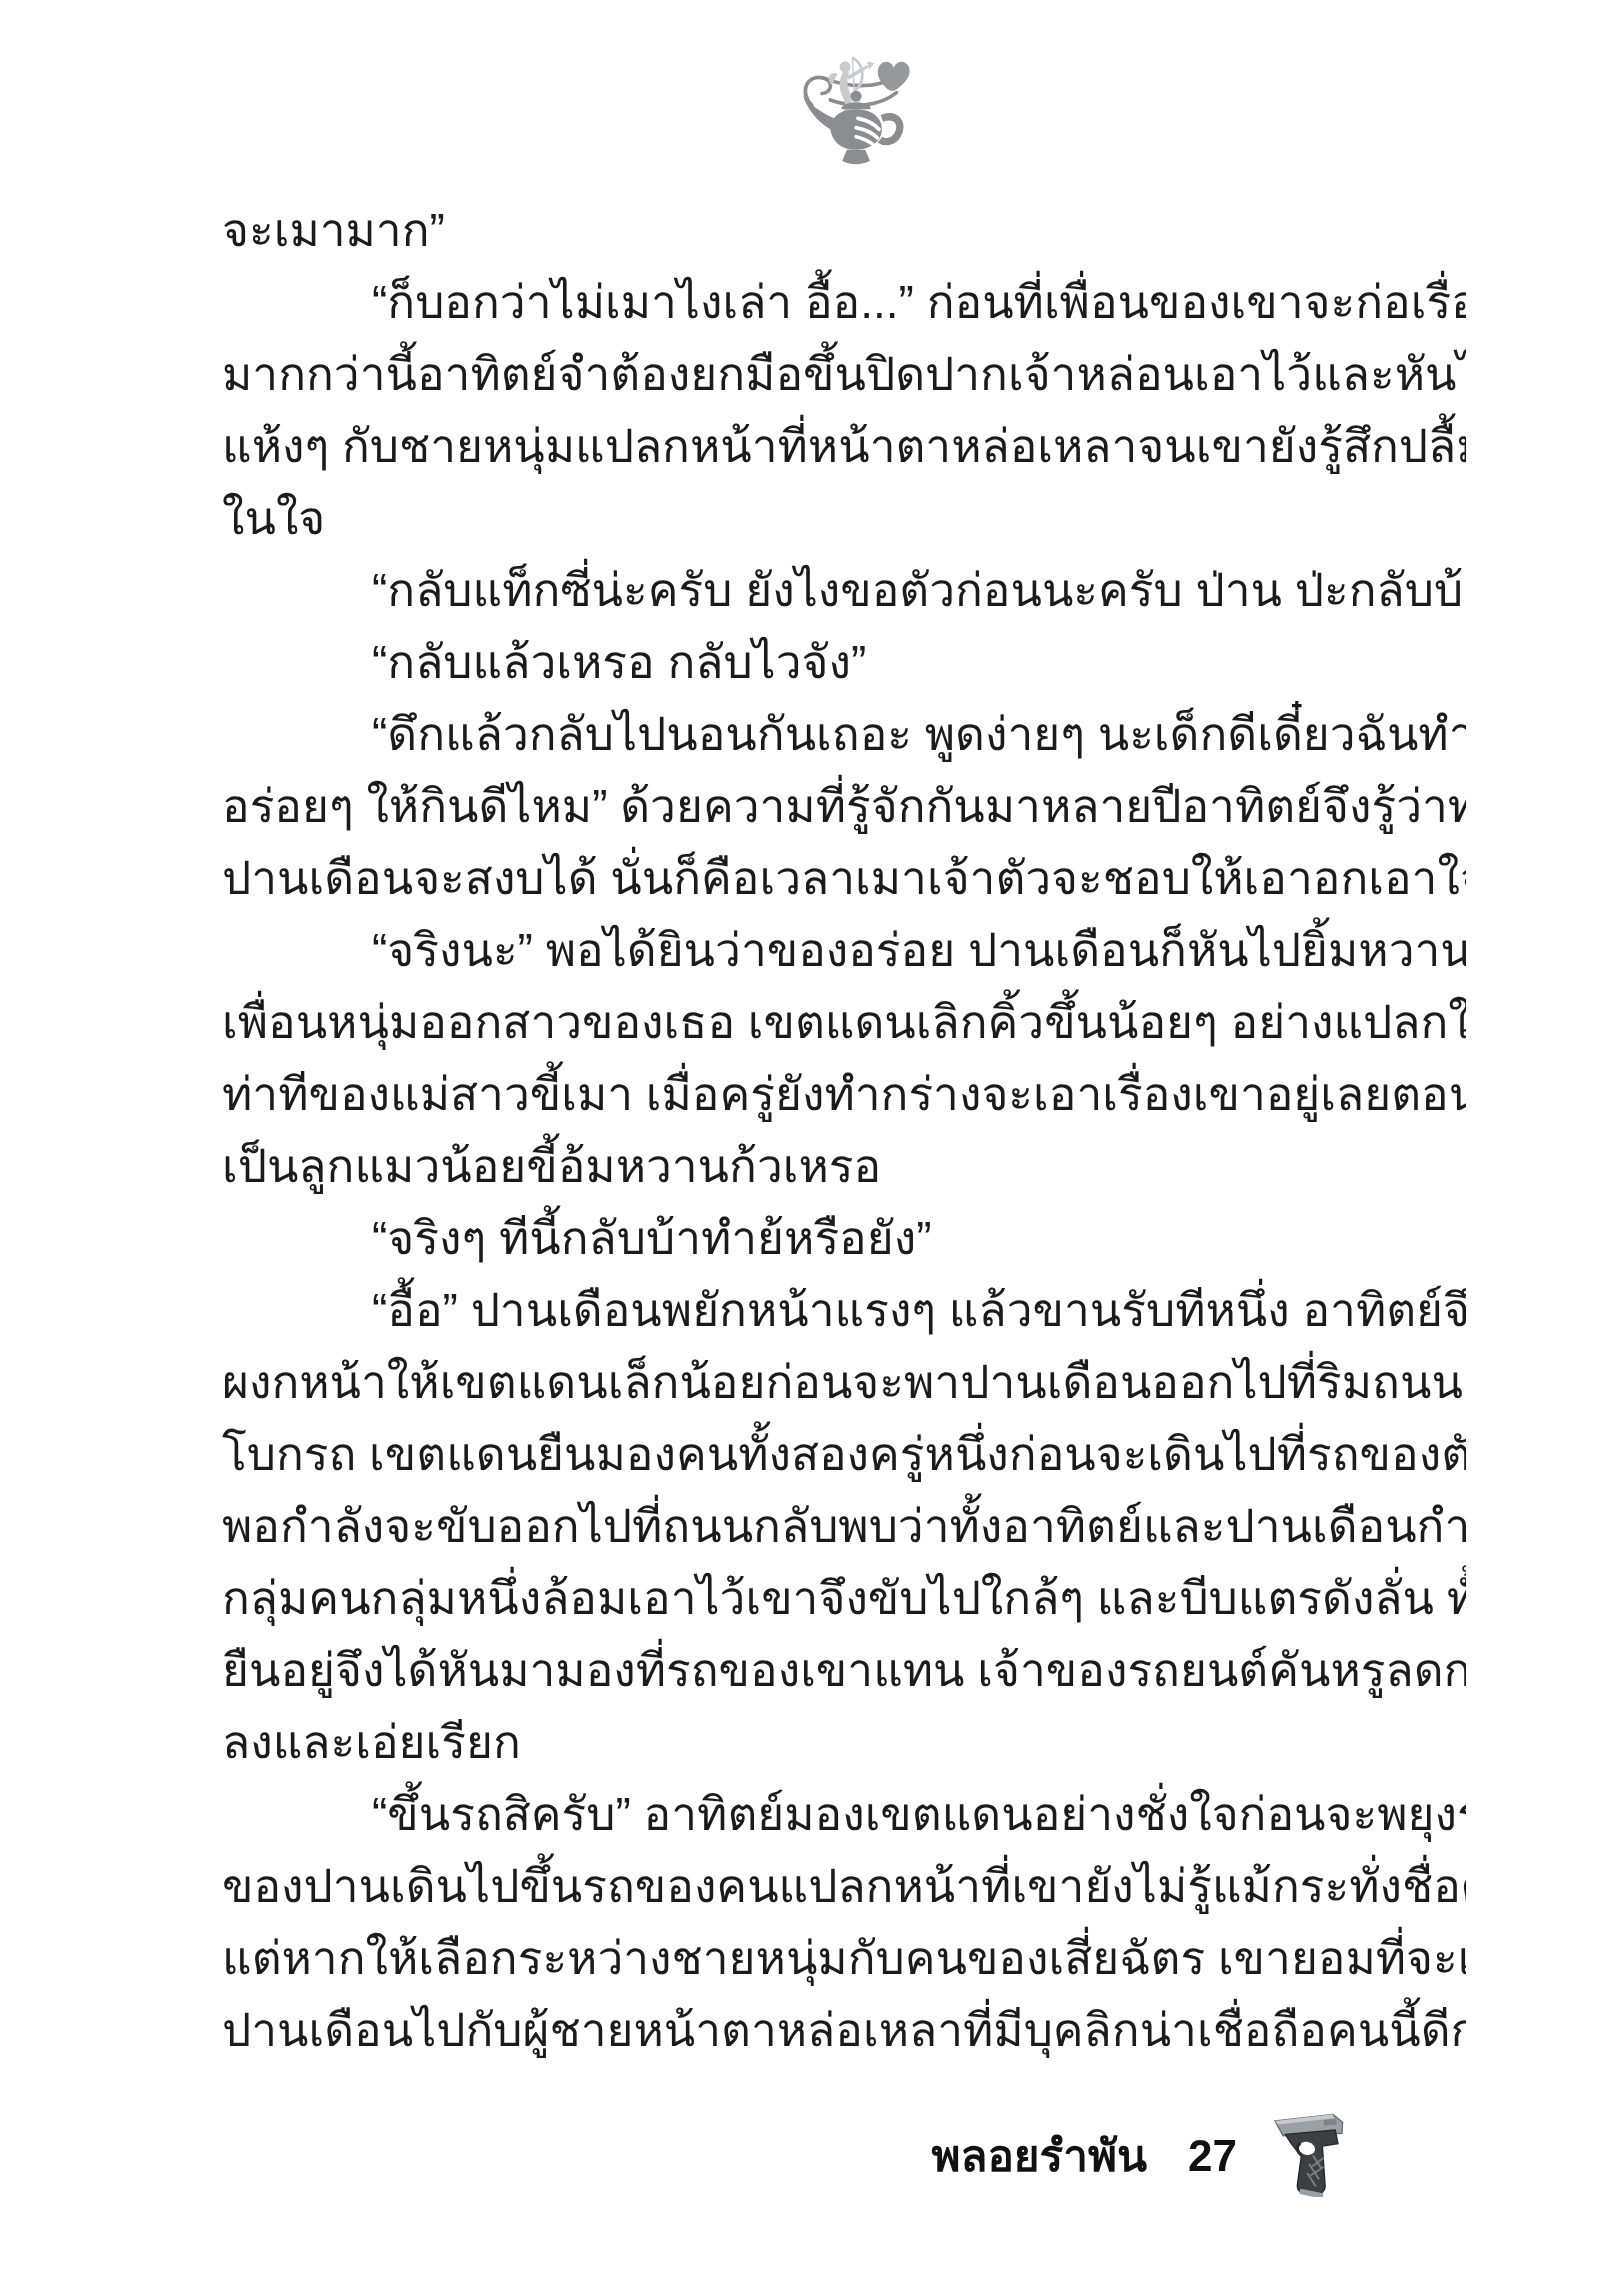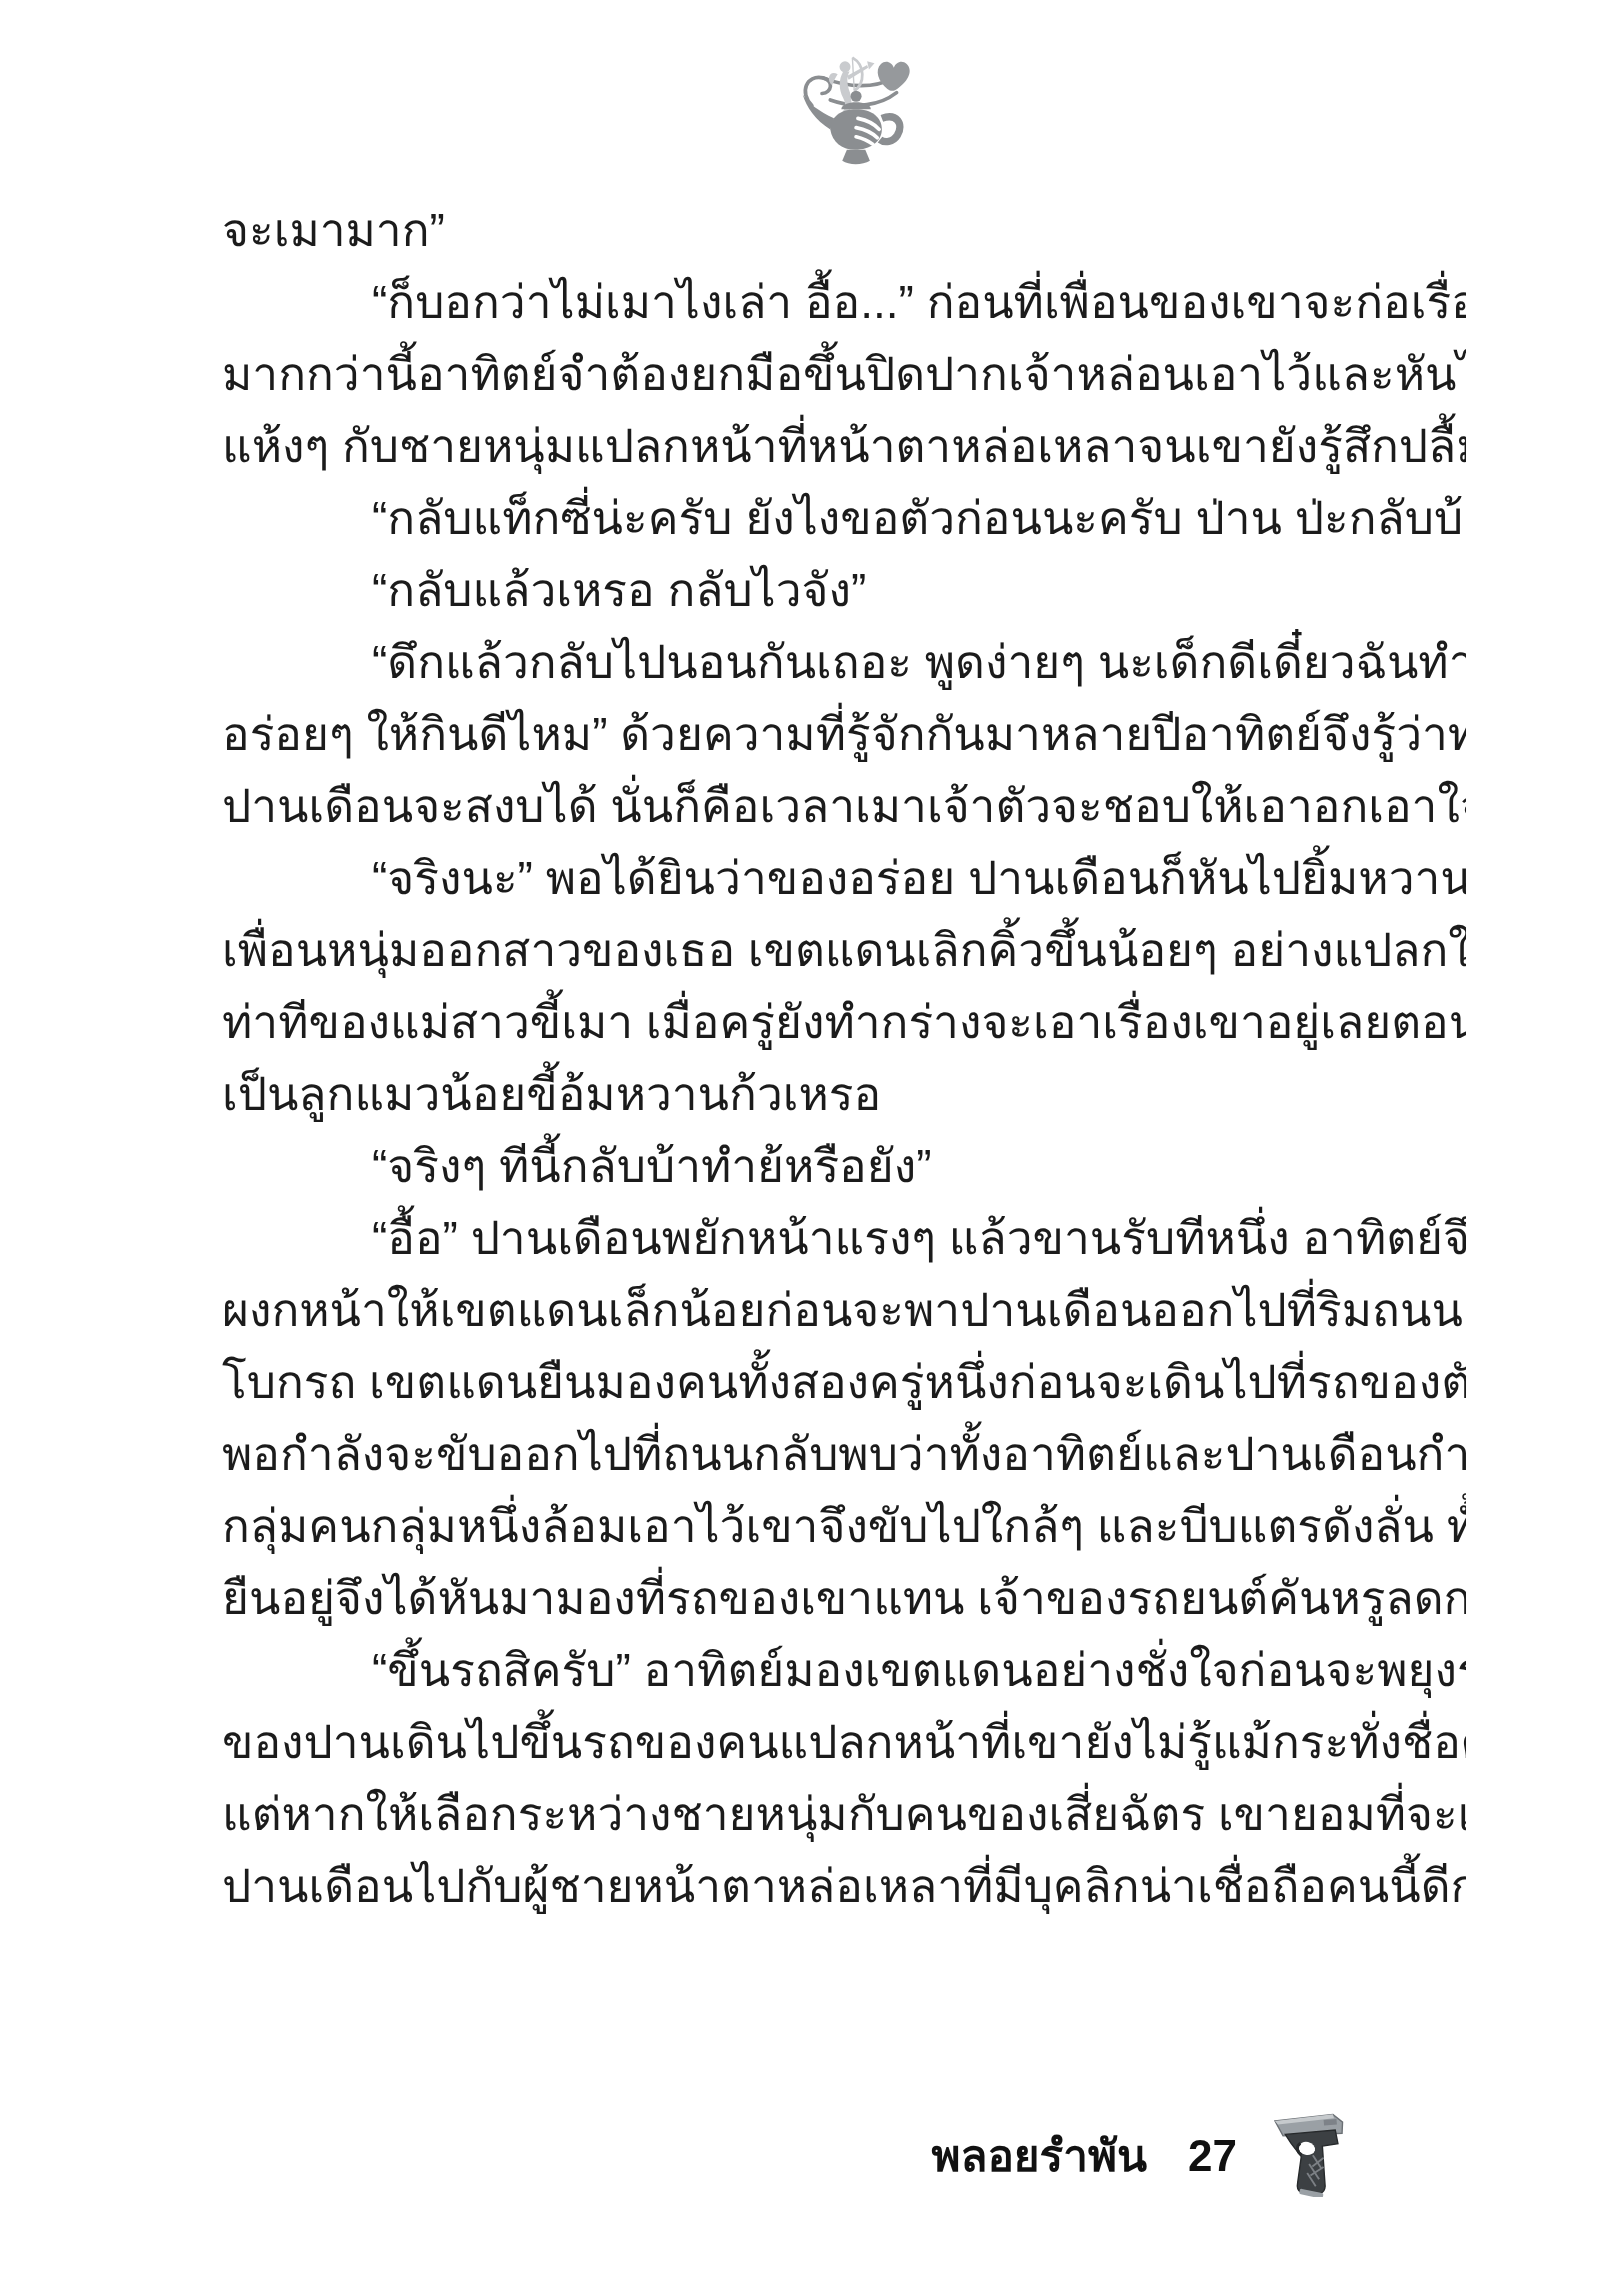--- a/index.html
+++ b/index.html
@@ -91,20 +91,21 @@
   <div class="body-text">
 
     <p class="para">
       <span class="line">จะเมามาก”</span>
     </p>
 
     <p class="para indent">
       <span class="line">“ก็บอกว่าไม่เมาไงเล่า อื้อ...” ก่อนที่เพื่อนของเขาจะก่อเรื่องไป</span>
       <span class="line">มากกว่านี้อาทิตย์จำต้องยกมือขึ้นปิดปากเจ้าหล่อนเอาไว้และหันไปยิ้ม</span>
       <span class="line">แห้งๆ กับชายหนุ่มแปลกหน้าที่หน้าตาหล่อเหลาจนเขายังรู้สึกปลื้มปริ่ม</span>
+      <span class="line">ในใจ</span>
     </p>
 
     <p class="para indent">
       <span class="line">“กลับแท็กซี่น่ะครับ ยังไงขอตัวก่อนนะครับ ป่าน ป่ะกลับบ้านกัน”</span>
     </p>
 
     <p class="para indent">
       <span class="line">“กลับแล้วเหรอ กลับไวจัง”</span>
     </p>
 
@@ -125,20 +126,21 @@
       <span class="line">“จริงๆ ทีนี้กลับบ้าทำย้หรือยัง”</span>
     </p>
 
     <p class="para indent">
       <span class="line">“อื้อ” ปานเดือนพยักหน้าแรงๆ แล้วขานรับทีหนึ่ง อาทิตย์จึงหันไป</span>
       <span class="line">ผงกหน้าให้เขตแดนเล็กน้อยก่อนจะพาปานเดือนออกไปที่ริมถนนเพื่อ</span>
       <span class="line">โบกรถ เขตแดนยืนมองคนทั้งสองครู่หนึ่งก่อนจะเดินไปที่รถของตัวเองแต่</span>
       <span class="line">พอกำลังจะขับออกไปที่ถนนกลับพบว่าทั้งอาทิตย์และปานเดือนกำลังถูก</span>
       <span class="line">กลุ่มคนกลุ่มหนึ่งล้อมเอาไว้เขาจึงขับไปใกล้ๆ และบีบแตรดังลั่น ทั้งหมดที่</span>
       <span class="line">ยืนอยู่จึงได้หันมามองที่รถของเขาแทน เจ้าของรถยนต์คันหรูลดกระจกข้าง</span>
+      <span class="line">ลงและเอ่ยเรียก</span>
     </p>
 
     <p class="para indent">
       <span class="line">“ขึ้นรถสิครับ” อาทิตย์มองเขตแดนอย่างชั่งใจก่อนจะพยุงร่างบาง</span>
       <span class="line">ของปานเดินไปขึ้นรถของคนแปลกหน้าที่เขายังไม่รู้แม้กระทั่งชื่อด้วยซ้ำ</span>
       <span class="line">แต่หากให้เลือกระหว่างชายหนุ่มกับคนของเสี่ยฉัตร เขายอมที่จะเสี่ยงพา</span>
       <span class="line">ปานเดือนไปกับผู้ชายหน้าตาหล่อเหลาที่มีบุคลิกน่าเชื่อถือคนนี้ดีกว่า</span>
     </p>
 
   </div>

